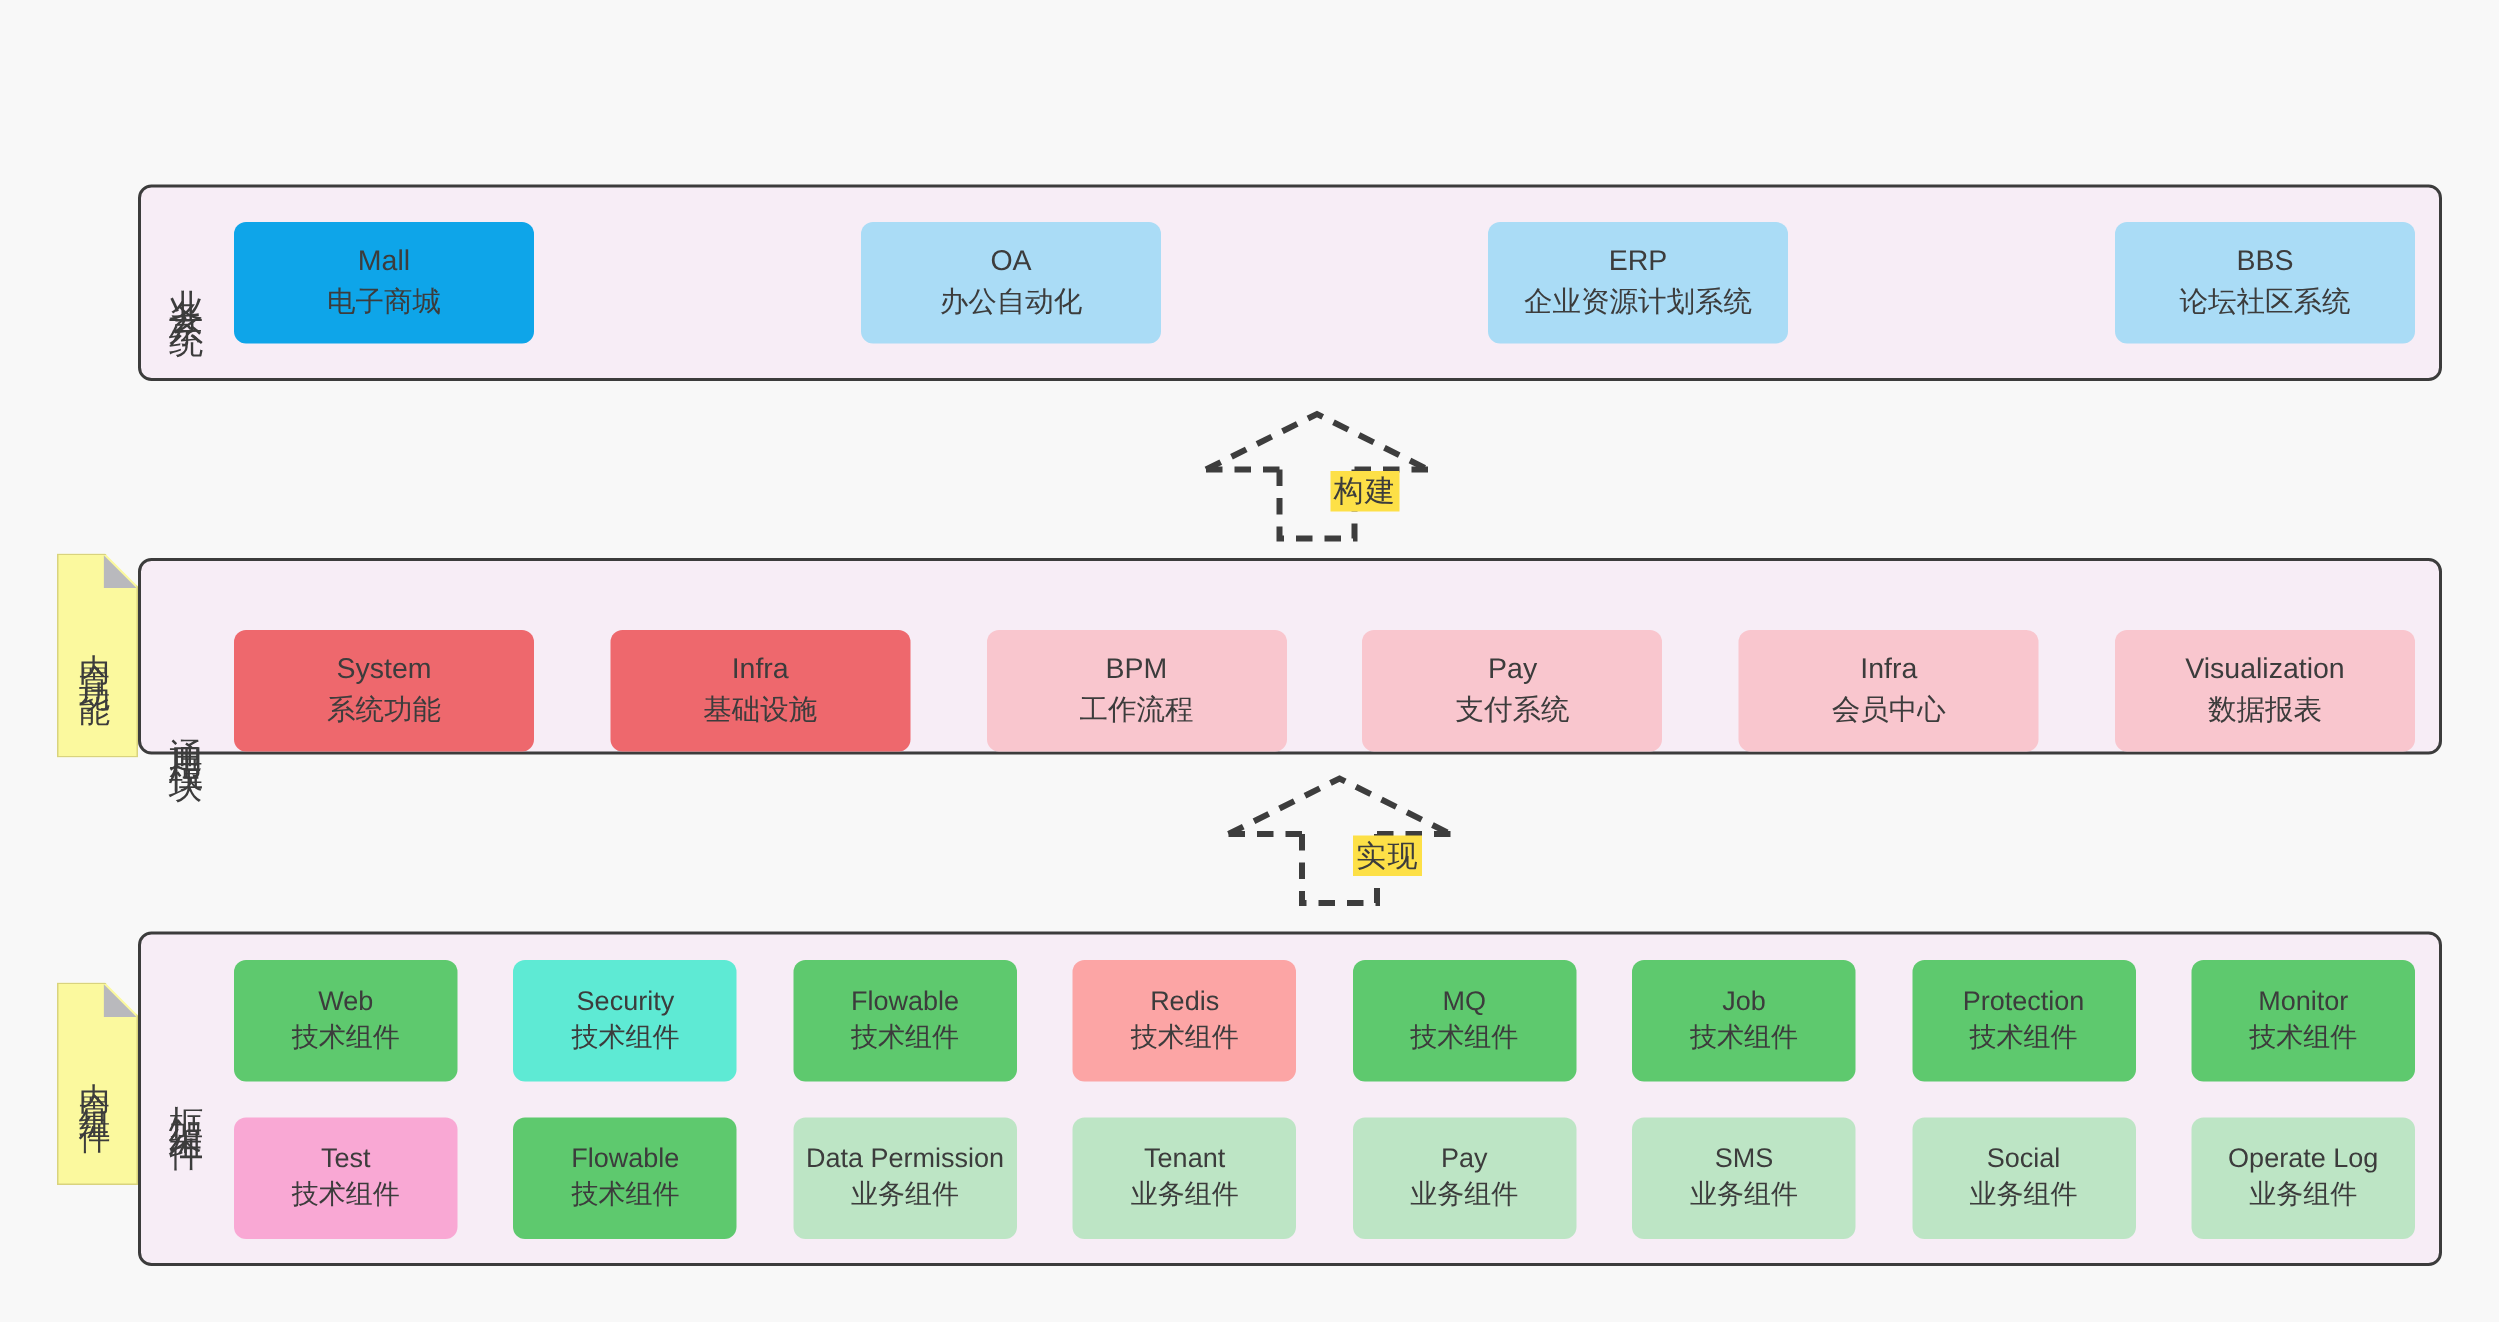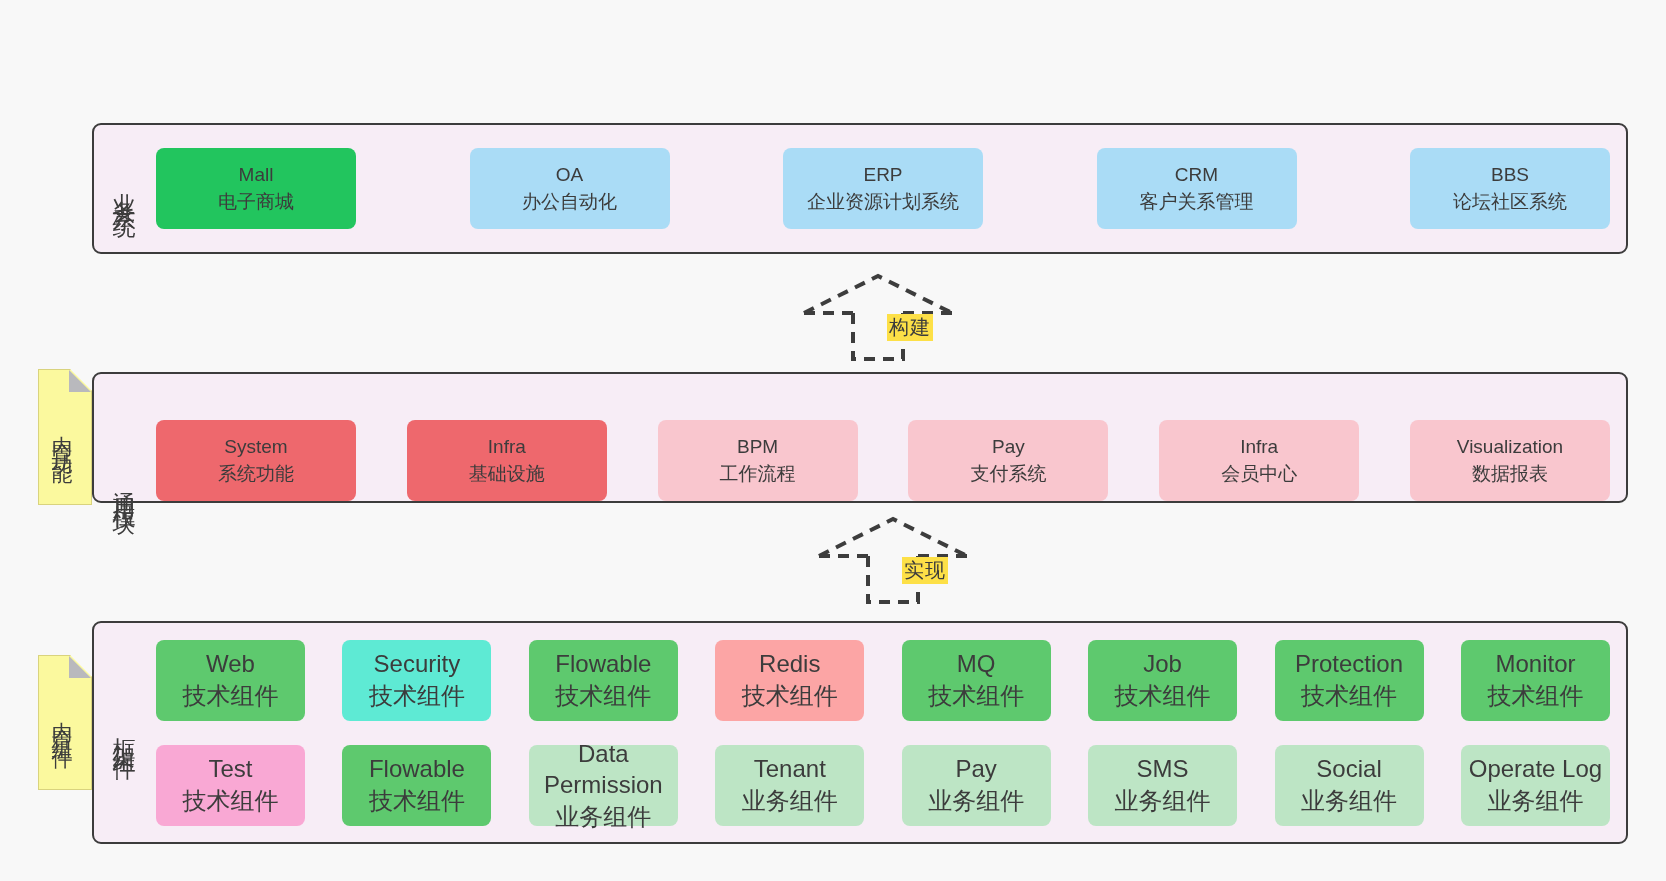--- a/index.html
+++ b/index.html
@@ -50,21 +50,21 @@
   .box{
     height:81px;
     border-radius:8px;
     display:flex;flex-direction:column;align-items:center;justify-content:center;
     text-align:center;
     font-size:19px;line-height:1.38;
     padding:0 4px;box-sizing:border-box;
     color:#3c3c3c;
   }
   .tier-top .box,.tier-mid .box{width:200px;}
-  .tier-bot .box{width:149px;font-size:24px;line-height:1.32;align-items:center;}
+  .tier-bot .box{width:149px;font-size:18px;line-height:1.32;align-items:center;}
   
   .note{
     position:absolute;
     left:38px;width:54px;
     background:#fbf99e;
     border:1px solid #d9d37e;
     box-sizing:border-box;
     z-index:1;
     clip-path:polygon(0 0, calc(100% - 22px) 0, 100% 22px, 100% 100%, 0 100%);
     display:flex;align-items:center;justify-content:center;
@@ -142,37 +142,33 @@
         <path d="M 55 41 L 55 87 L 105 87 L 105 41"></path>
       </g>
     </svg>
     <span class="arrow-label">实现</span>
   </div>
 
   <div class="tier tier-top">
     <div class="tier-label">业务系统</div>
     <div class="rows">
         <div class="row">
-          <div class="box" style="background: #22c55e;">
+          <div class="box" style="background: #0ea5e9;">
             <div>Mall</div>
             <div>电子商城</div>
           </div>
           <div class="box" style="background: rgb(170, 220, 246);">
             <div>OA</div>
             <div>办公自动化</div>
           </div>
           <div class="box" style="background: rgb(170, 220, 246);">
             <div>ERP</div>
             <div>企业资源计划系统</div>
           </div>
           <div class="box" style="background: rgb(170, 220, 246);">
-            <div>CRM</div>
-            <div>客户关系管理</div>
-          </div>
-          <div class="box" style="background: rgb(170, 220, 246);">
             <div>BBS</div>
             <div>论坛社区系统</div>
           </div>
         </div>
       </div>
   </div>
 
   <div class="tier tier-mid">
     <div class="tier-label">通用模块</div>
     <div class="rows">

